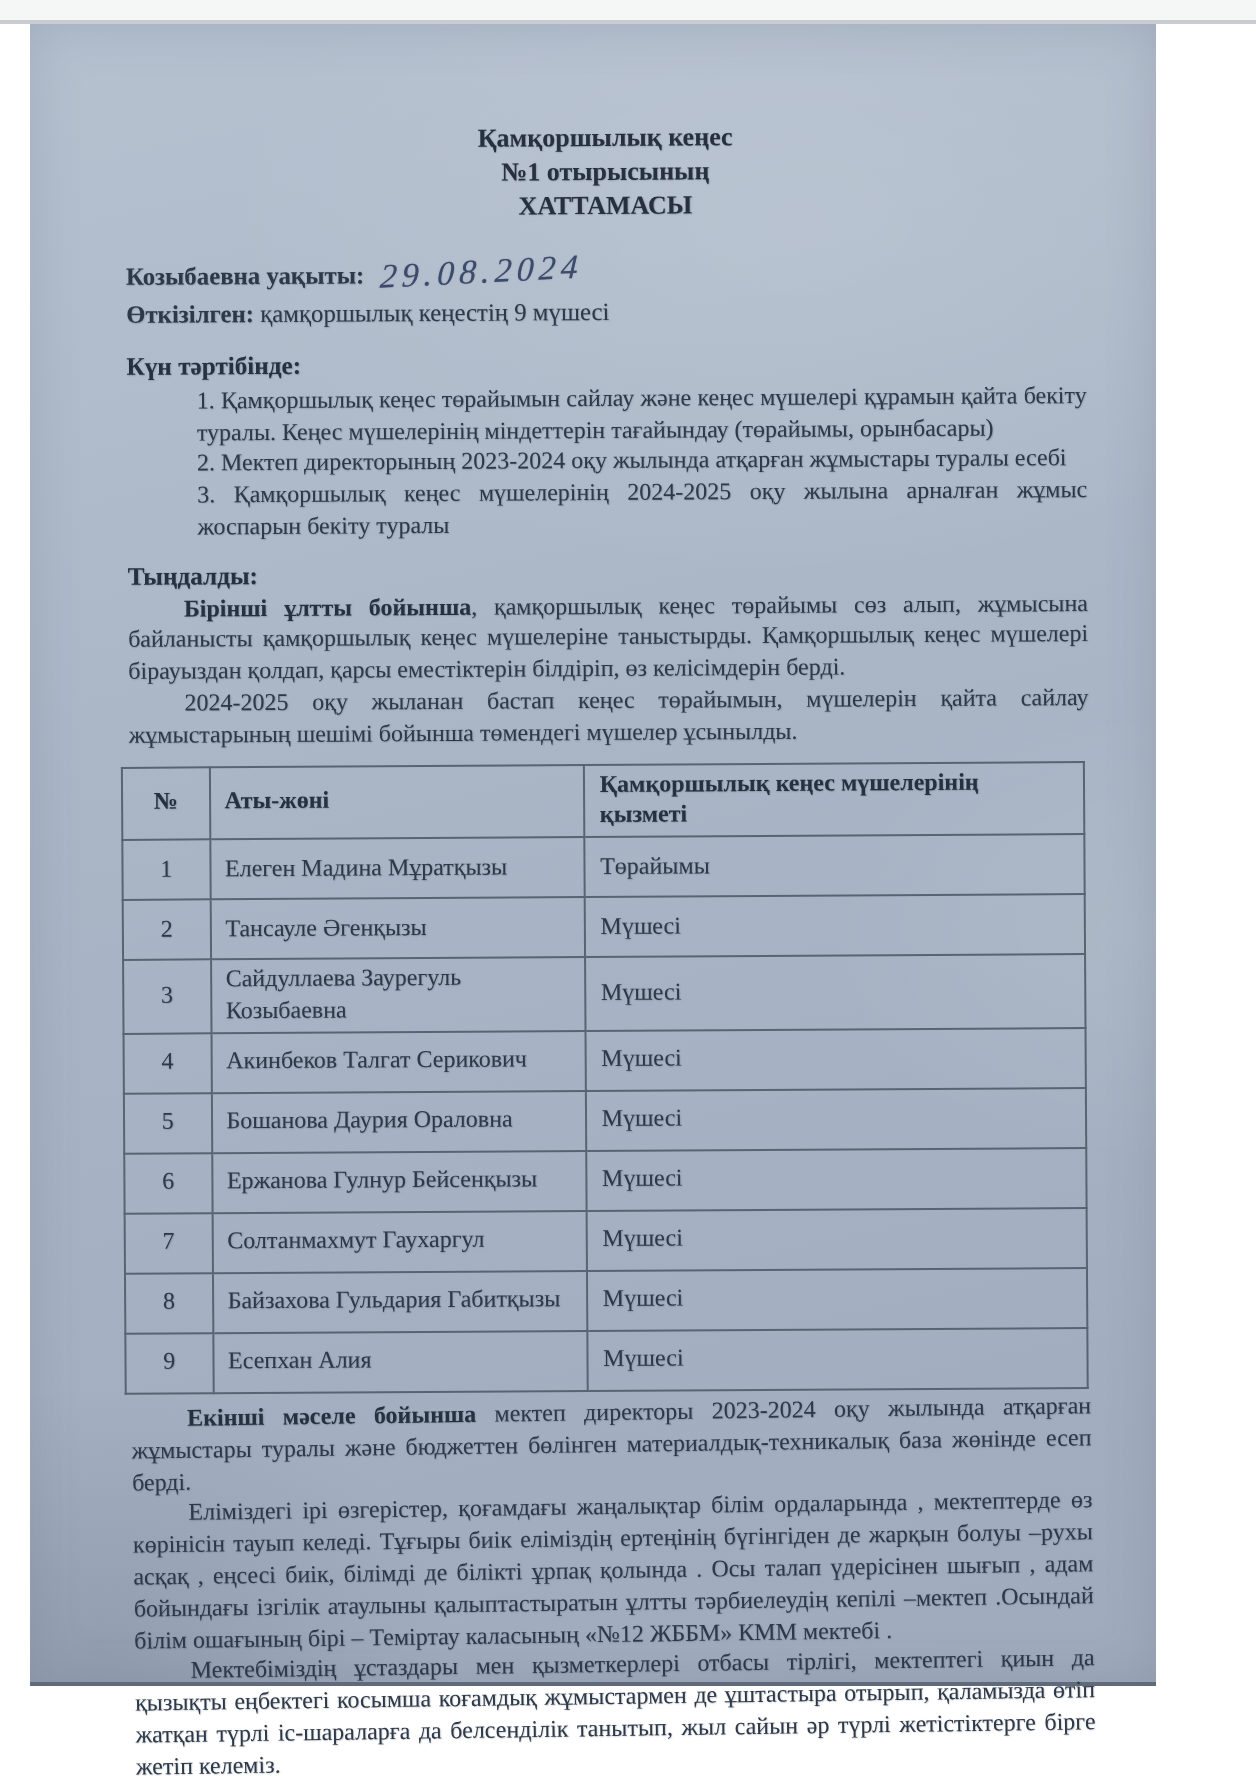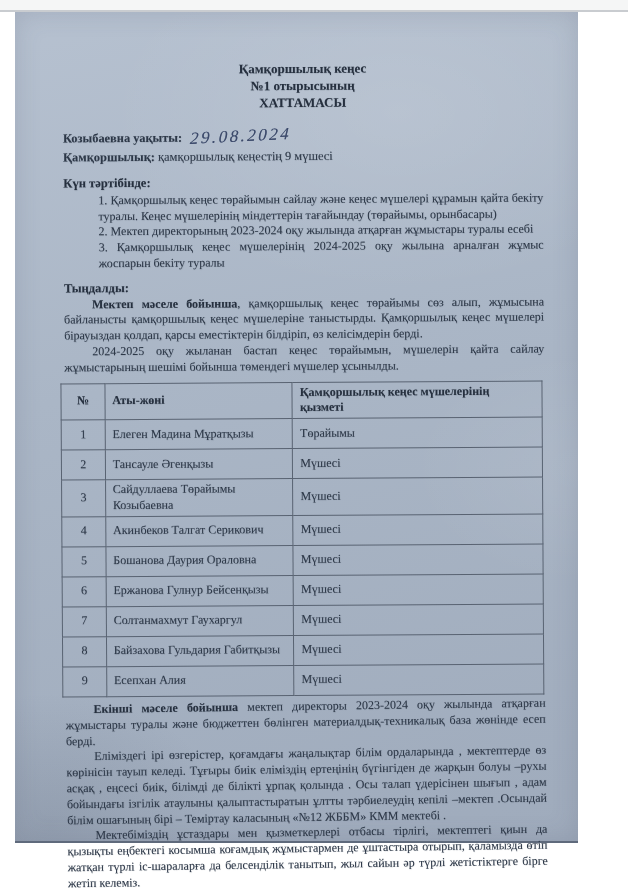--- a/index.html
+++ b/index.html
@@ -96,35 +96,35 @@
         <div>Қамқоршылық кеңес</div>
         <div>№1 отырысының</div>
         <div>ХАТТАМАСЫ</div>
       </div>
 
       <div class="meta">
         <div class="meta-line">
           <span class="b">Козыбаевна уақыты:</span><span class="handwriting">29.08.2024</span>
         </div>
         <div class="meta-line">
-          <span class="b">Қамқоршылық:</span>
+          <span class="b">Өткізілген:</span>
           <span>қамқоршылық кеңестің 9 мүшесі</span>
         </div>
       </div>
 
       <div class="b heading">Күн тәртібінде:</div>
       <div class="agenda" id="agenda">
           <div class="agenda-item">1. Қамқоршылық кеңес төрайымын сайлау және кеңес мүшелері құрамын қайта бекіту туралы. Кеңес мүшелерінің міндеттерін тағайындау (төрайымы, орынбасары)</div>
           <div class="agenda-item">2. Мектеп директорының 2023-2024 оқу жылында атқарған жұмыстары туралы есебі</div>
           <div class="agenda-item">3. Қамқоршылық кеңес мүшелерінің 2024-2025 оқу жылына арналған жұмыс жоспарын бекіту туралы</div>
         </div>
 
       <div class="b heading">Тыңдалды:</div>
       <div id="paras-before">
-          <p class="para"><span class="lead">Мектеп мәселе бойынша</span>, қамқоршылық кеңес төрайымы сөз алып, жұмысына байланысты қамқоршылық кеңес мүшелеріне таныстырды. Қамқоршылық кеңес мүшелері бірауыздан қолдап, қарсы еместіктерін білдіріп, өз келісімдерін берді.</p>
+          <p class="para"><span class="lead">Бірінші ұлтты бойынша</span>, қамқоршылық кеңес төрайымы сөз алып, жұмысына байланысты қамқоршылық кеңес мүшелеріне таныстырды. Қамқоршылық кеңес мүшелері бірауыздан қолдап, қарсы еместіктерін білдіріп, өз келісімдерін берді.</p>
           <p class="para">2024-2025 оқу жыланан бастап кеңес төрайымын, мүшелерін қайта сайлау жұмыстарының шешімі бойынша төмендегі мүшелер ұсынылды.</p>
         </div>
 
       <table class="members" id="members-table">
         <thead>
           <tr>
               <th class="c-num">№</th>
               <th class="c-name">Аты-жөні</th>
               <th class="c-role">Қамқоршылық кеңес мүшелерінің қызметі</th>
             </tr>
@@ -135,21 +135,21 @@
               <td class="c-name">Елеген  Мадина Мұратқызы</td>
               <td class="c-role">Төрайымы</td>
             </tr>
             <tr>
               <td class="c-num">2</td>
               <td class="c-name">Тансауле Әгенқызы</td>
               <td class="c-role">Мүшесі</td>
             </tr>
             <tr>
               <td class="c-num">3</td>
-              <td class="c-name">Сайдуллаева Төрайымы Козыбаевна</td>
+              <td class="c-name">Сайдуллаева Заурегуль Козыбаевна</td>
               <td class="c-role">Мүшесі</td>
             </tr>
             <tr>
               <td class="c-num">4</td>
               <td class="c-name">Акинбеков Талгат Серикович</td>
               <td class="c-role">Мүшесі</td>
             </tr>
             <tr>
               <td class="c-num">5</td>
               <td class="c-name">Бошанова Даурия Ораловна</td>

